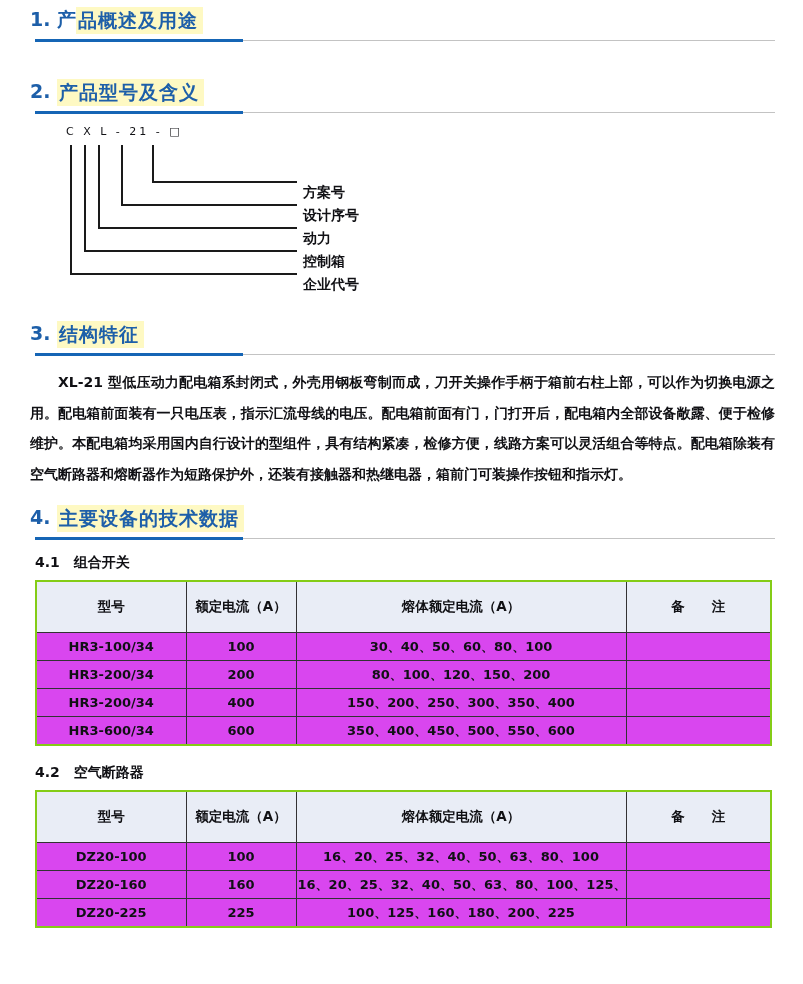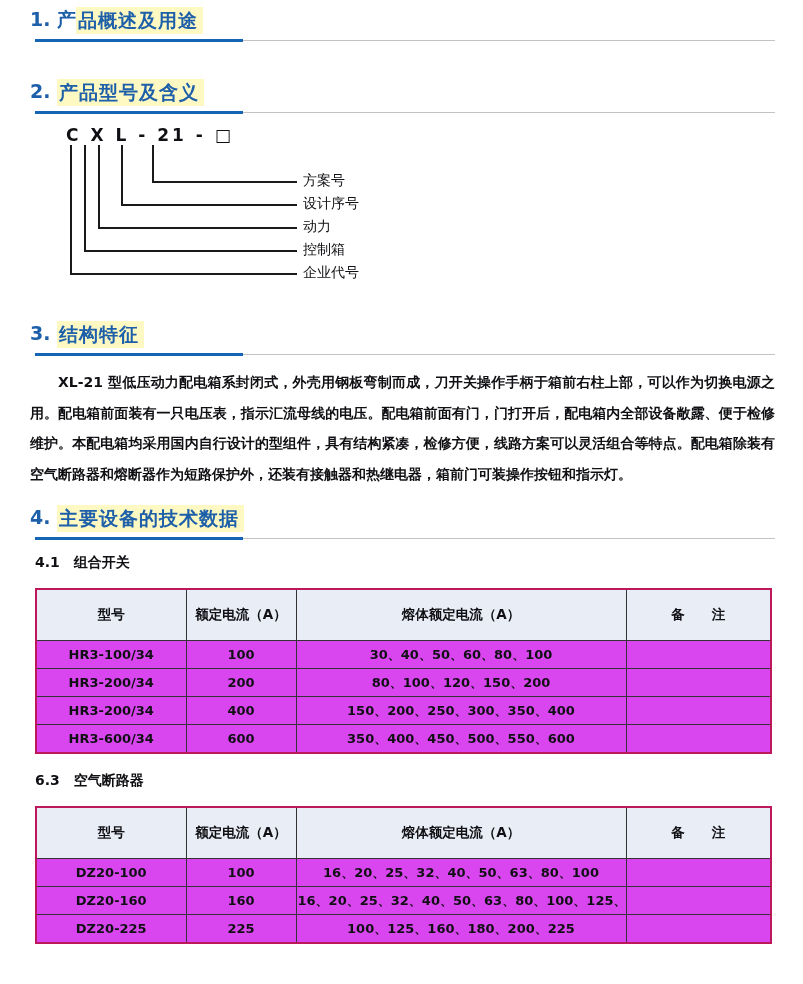--- a/index.html
+++ b/index.html
@@ -20,29 +20,29 @@
   .rule .blue{position:absolute;left:0;top:0;width:208px;height:3px;background:#1565b5;}
 
   .para{
     margin:13px 28px 0 30px;font-size:14px;font-weight:600;line-height:27px;
     text-align:justify;text-indent:2em;color:#101014;
   }
   .para.tall{line-height:30.5px;margin-top:10px;}
 
   
   .diagram{position:relative;height:172px;margin:10px 0 0 38px;}
-  .model-code{position:absolute;left:28px;top:0;font-size:17px;font-weight:bold;letter-spacing:3px;color:#101014;white-space:pre;}
+  .model-code{position:absolute;left:28px;top:0;font-size:11px;font-weight:normal;letter-spacing:3px;color:#101014;white-space:pre;}
   .conn{position:absolute;border-left:2px solid #1a1a1a;border-bottom:2px solid #1a1a1a;}
-  .dlabel{position:absolute;left:265px;font-size:14px;font-weight:normal;color:#101014;line-height:17px;white-space:nowrap;}
+  .dlabel{position:absolute;left:265px;font-size:14px;font-weight:bold;color:#101014;line-height:17px;white-space:nowrap;margin-top:12px;}
 
   
   .sub-label{margin:0 8px 0 35px;font-size:14px;font-weight:bold;color:#101014;}
 
   
-  table.spec{border-collapse:collapse;margin:16px 0 0 35px;width:735px;table-layout:fixed;border:2px solid #be185d;}
+  table.spec{border-collapse:collapse;margin:8px 0 0 35px;width:735px;table-layout:fixed;border:2px solid #84cc16;}
   table.spec th,table.spec td{
     border:1px solid #333;text-align:center;vertical-align:middle;
     font-size:13px;font-weight:bold;color:#101014;overflow:hidden;white-space:nowrap;
   }
   table.spec thead th{background:#e9edf6;height:48px;font-size:13.5px;}
   table.spec tbody td{height:25px;background:#d946ef;}
   col.c1{width:150px;}col.c2{width:110px;}col.c3{width:330px;}col.c4{width:145px;}
 
   .gap-s2{height:36px;}
   .gap-s3{height:24px;}
@@ -151,21 +151,21 @@
       <tr>
         <td>HR3-600/34</td>
         <td>600</td>
         <td>350、400、450、500、550、600</td>
         <td></td>
       </tr>
     </tbody>
   </table>
 
   <div class="gap-sub2"></div>
-  <div class="sub-label">6.3　空气断路器</div>
+  <div class="sub-label">4.2　空气断路器</div>
 
   <table class="spec">
     <colgroup>
         <col class="c1">
         <col class="c2">
         <col class="c3">
         <col class="c4">
       </colgroup>
     <thead>
       <tr>

